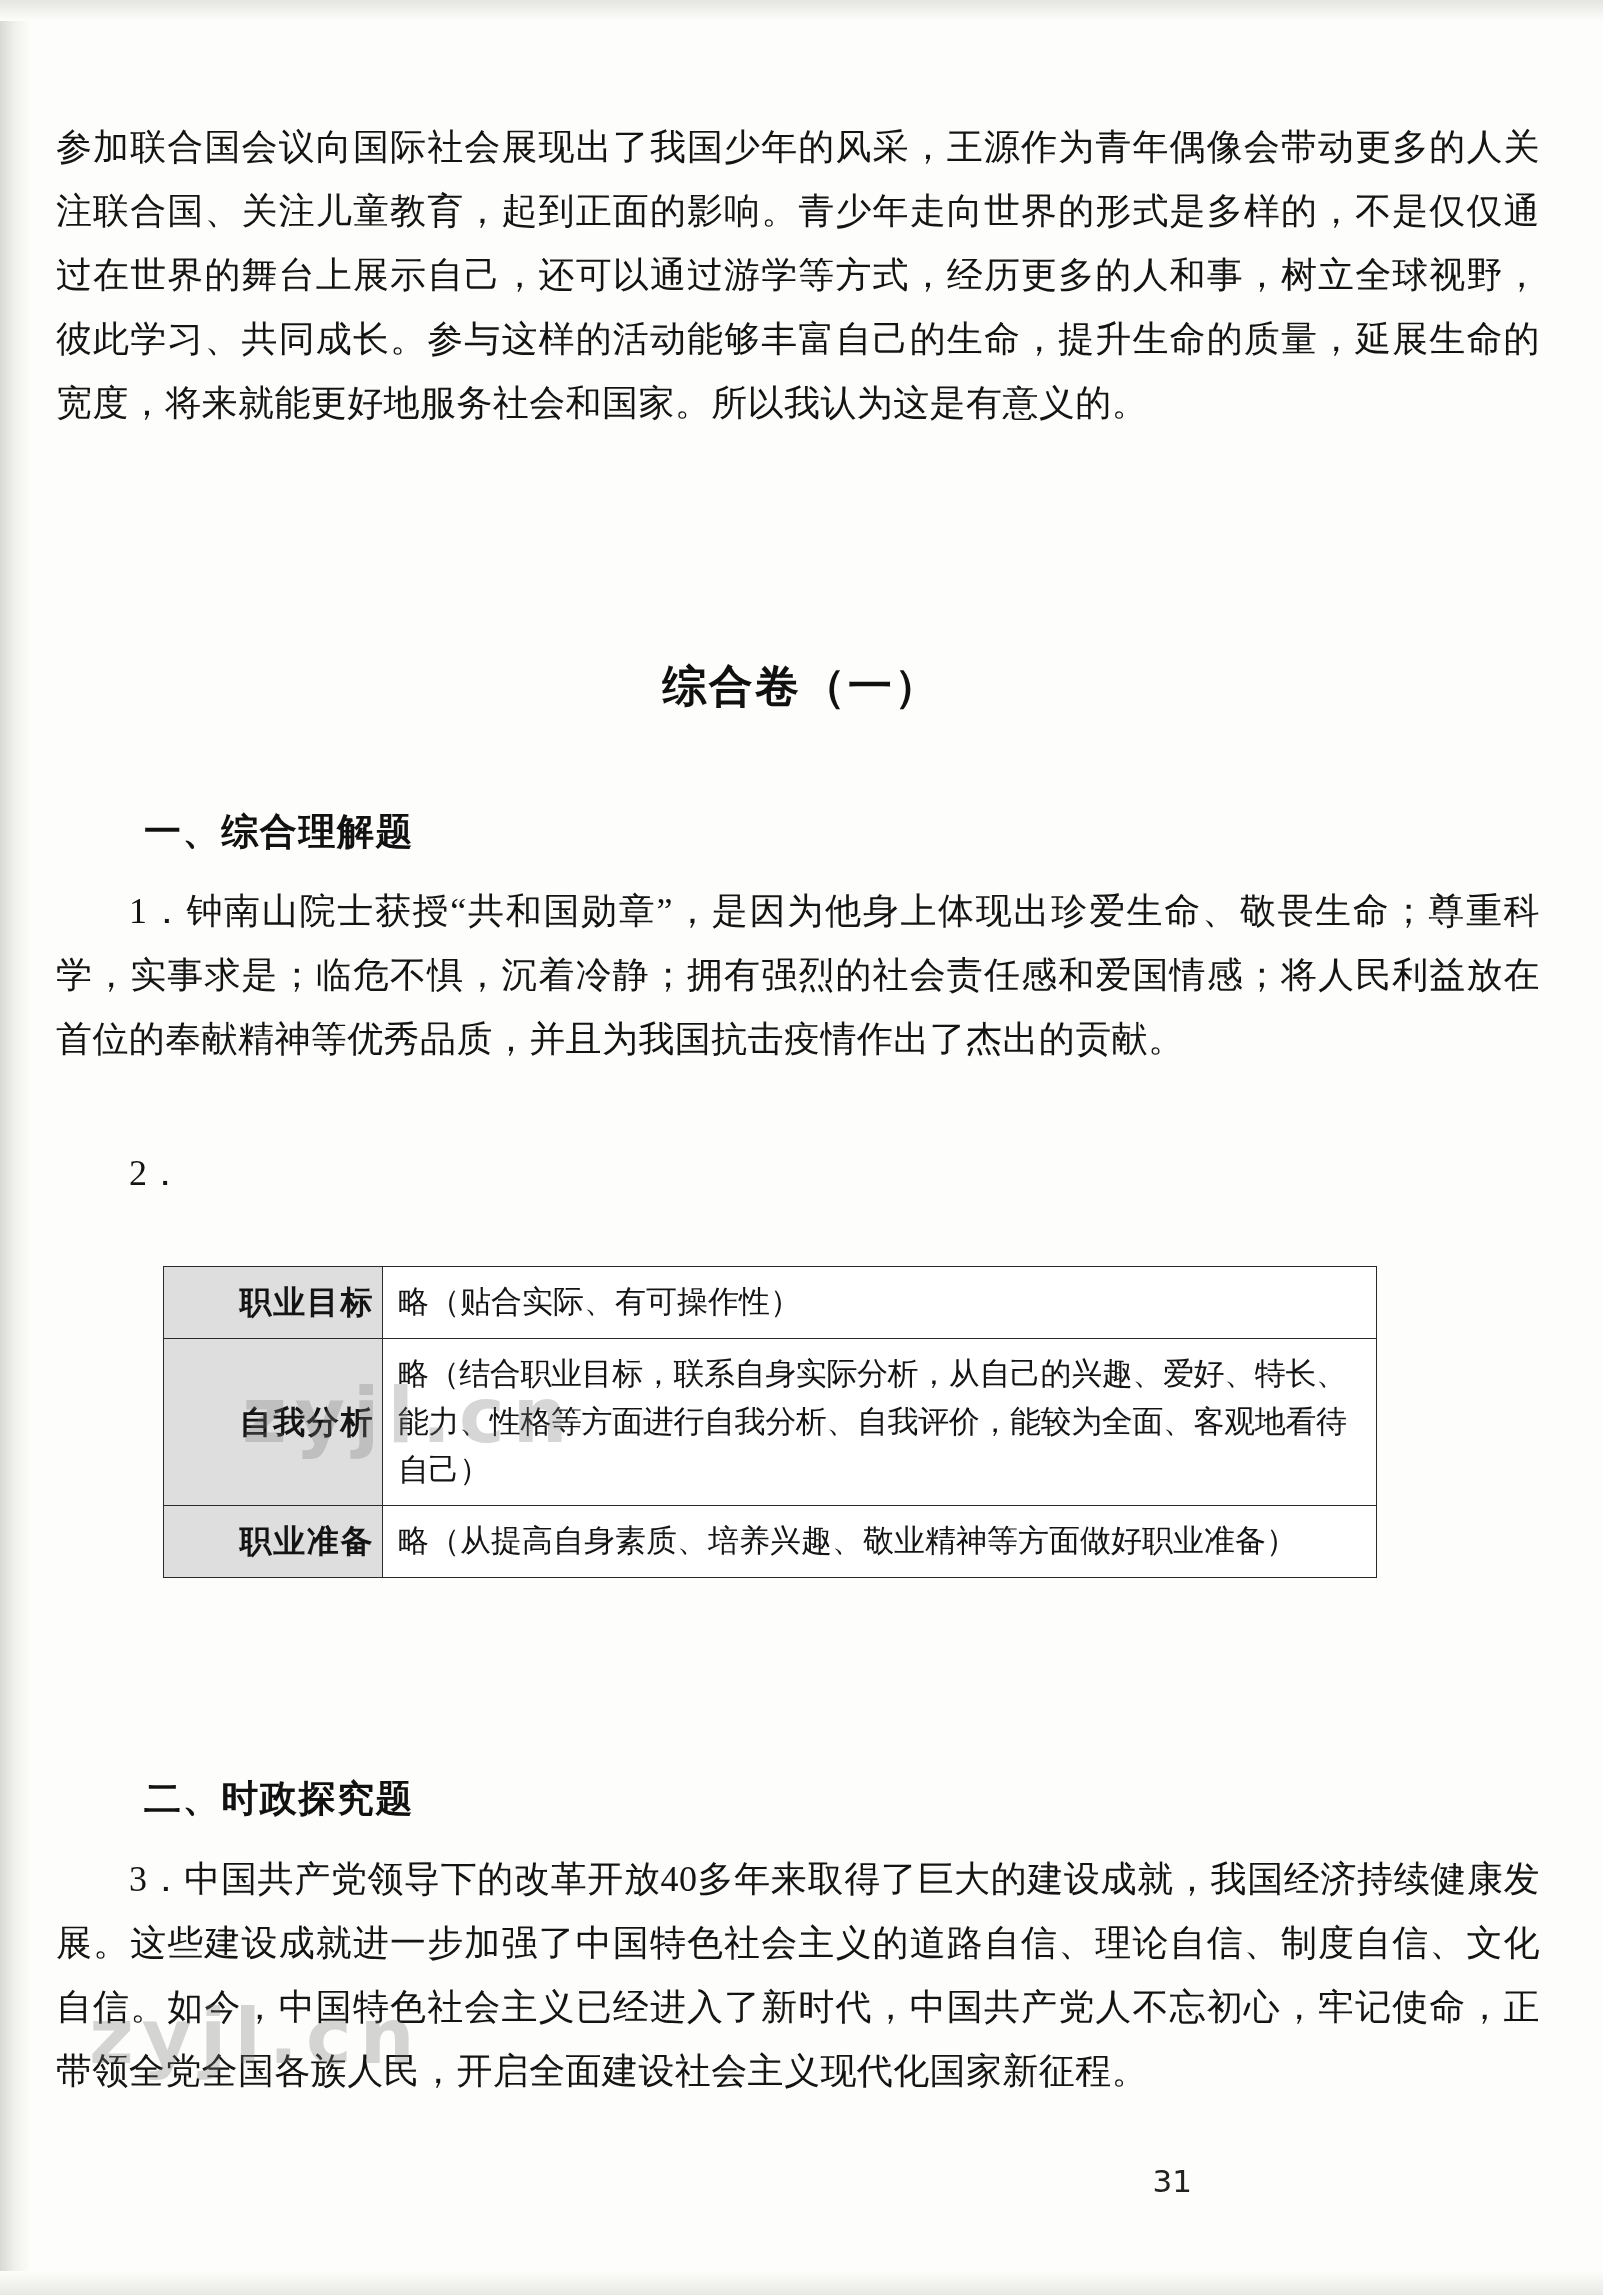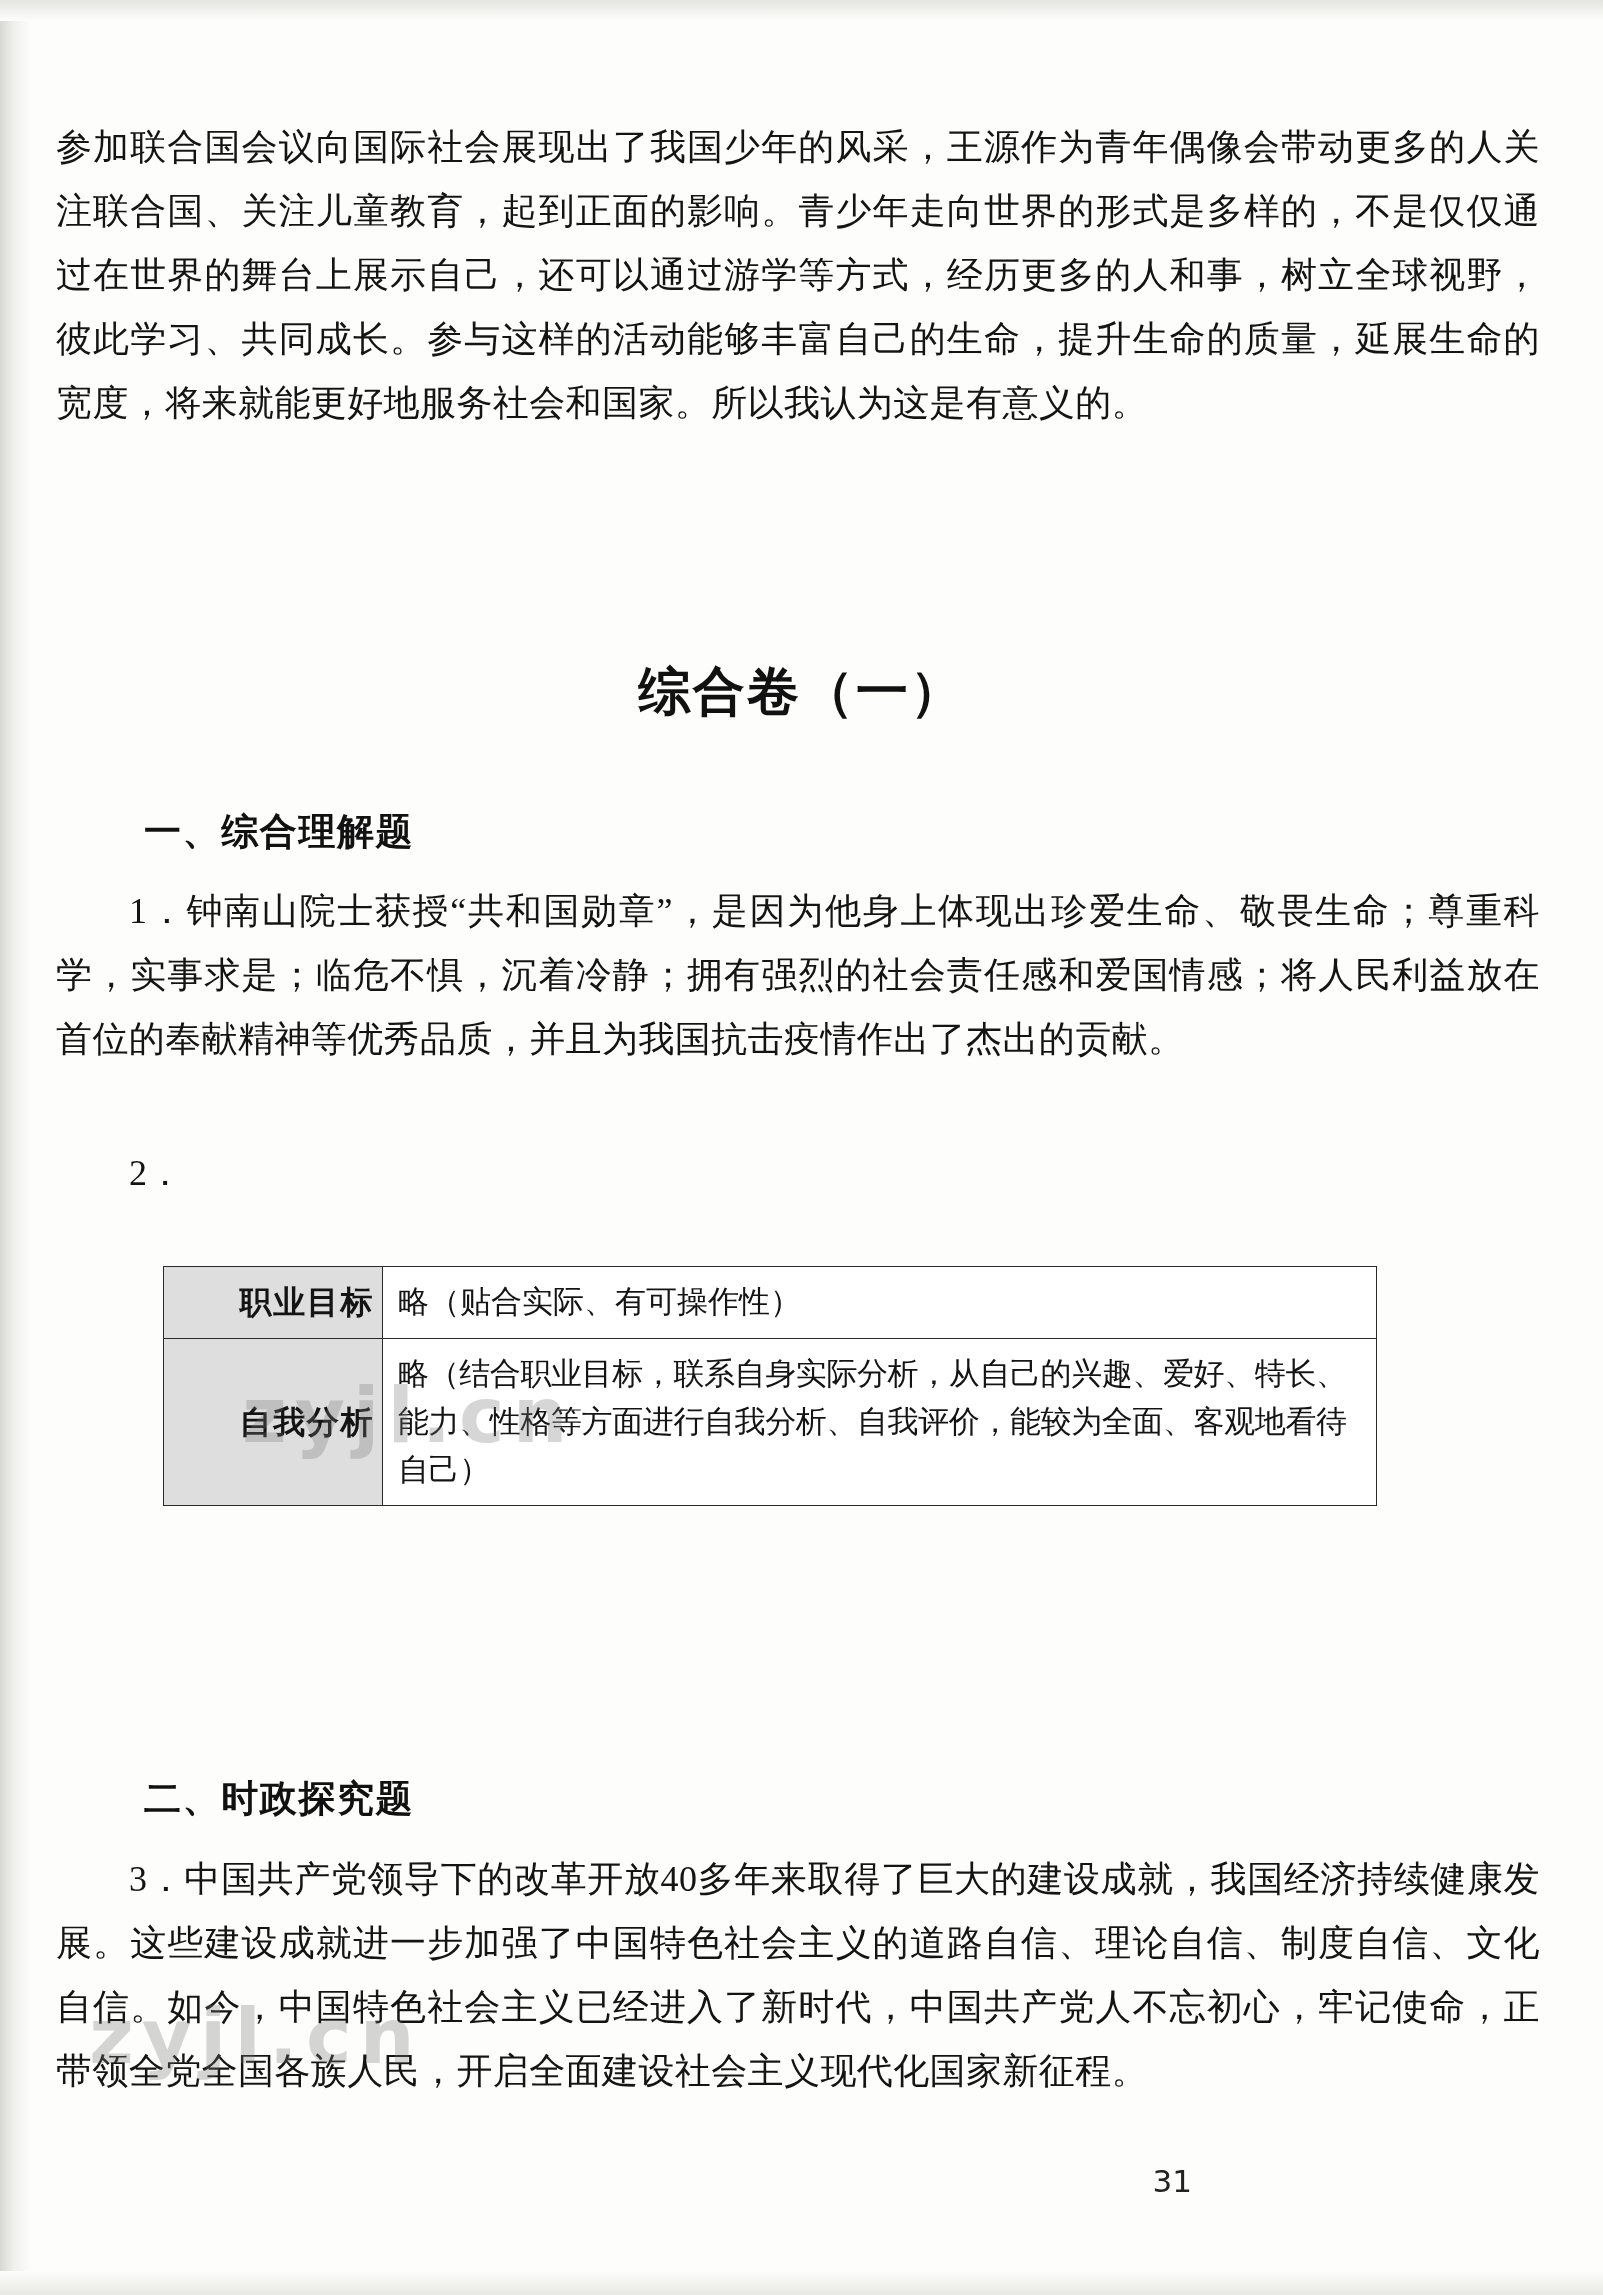--- a/index.html
+++ b/index.html
@@ -63,21 +63,21 @@
     top: 115px;
     width: 1484px;
   }
 
   #section-title {
     position: absolute;
     left: 0;
     top: 657px;
     width: 1603px;
     text-align: center;
-    font-size: 52px;
+    font-size: 44px;
     font-weight: bold;
     font-family: "DejaVu Sans", "Liberation Sans", sans-serif;
     letter-spacing: 2.4px;
     color: #111;
   }
 
   .heading {
     position: absolute;
     font-size: 37px;
     font-weight: bold;
@@ -193,20 +193,24 @@
     <table id="answer-table">
       <tbody>
         <tr>
           <td class="rowlabel">职业目标</td>
           <td class="rowvalue">略（贴合实际、有可操作性）</td>
         </tr>
         <tr>
           <td class="rowlabel">自我分析</td>
           <td class="rowvalue tight">略（结合职业目标，联系自身实际分析，从自己的兴趣、爱好、特长、能力、性格等方面进行自我分析、自我评价，能较为全面、客观地看待自己）</td>
         </tr>
+        <tr>
+          <td class="rowlabel">职业准备</td>
+          <td class="rowvalue">略（从提高自身素质、培养兴趣、敬业精神等方面做好职业准备）</td>
+        </tr>
       </tbody>
     </table>
 
     <div class="heading" id="heading-2">二、时政探究题</div>
 
     <div class="para" id="answer-3">3．中国共产党领导下的改革开放40多年来取得了巨大的建设成就，我国经济持续健康发展。这些建设成就进一步加强了中国特色社会主义的道路自信、理论自信、制度自信、文化自信。如今，中国特色社会主义已经进入了新时代，中国共产党人不忘初心，牢记使命，正带领全党全国各族人民，开启全面建设社会主义现代化国家新征程。</div>
 
     <div id="page-number">31</div>
 
     <div class="watermark" id="watermark-top">zyjl.cn</div>

